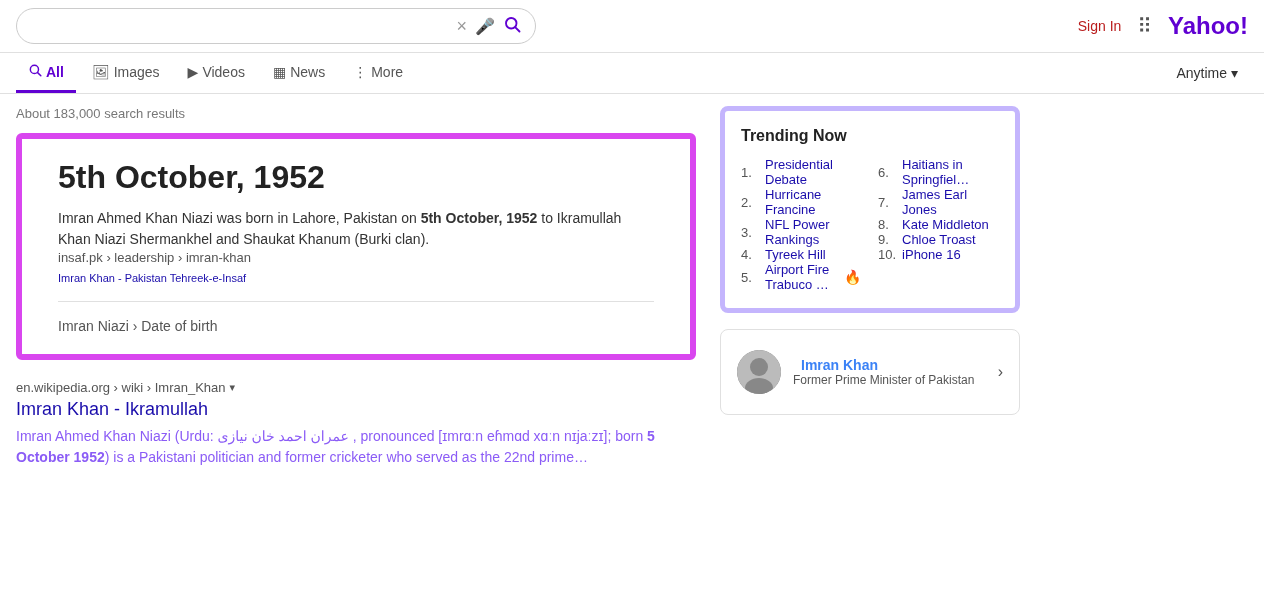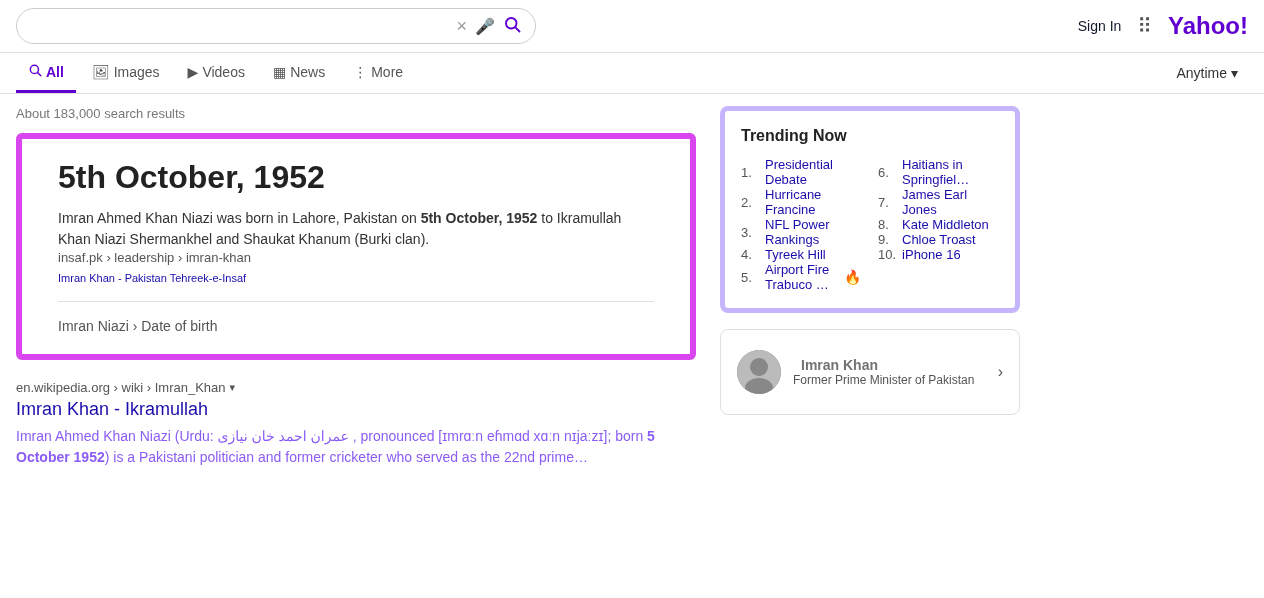--- a/index.html
+++ b/index.html
@@ -51,21 +51,21 @@
       border: none;
     }
     .header-right {
       margin-left: auto;
       display: flex;
       align-items: center;
       gap: 16px;
     }
     .sign-in-btn {
       font-size: 14px;
-      color: #0f172a;
+      color: #b91c1c;
       background: none;
       border: none;
       cursor: pointer;
     }
     .apps-icon {
       font-size: 20px;
       color: #555;
       cursor: pointer;
     }
     .yahoo-logo {
@@ -275,21 +275,21 @@
       display: flex;
       align-items: center;
       justify-content: center;
       font-size: 20px;
       color: #fff;
     }
     .person-info { flex: 1; }
     .person-name {
       font-size: 14px;
       font-weight: bold;
-      color: #737373;
+      color: #3b82f6;
       padding-left: 8px;
     }
     .person-desc {
       font-size: 12px;
       color: #555;
     }
     .chevron-icon {
       font-size: 16px;
       color: #555;
     }

